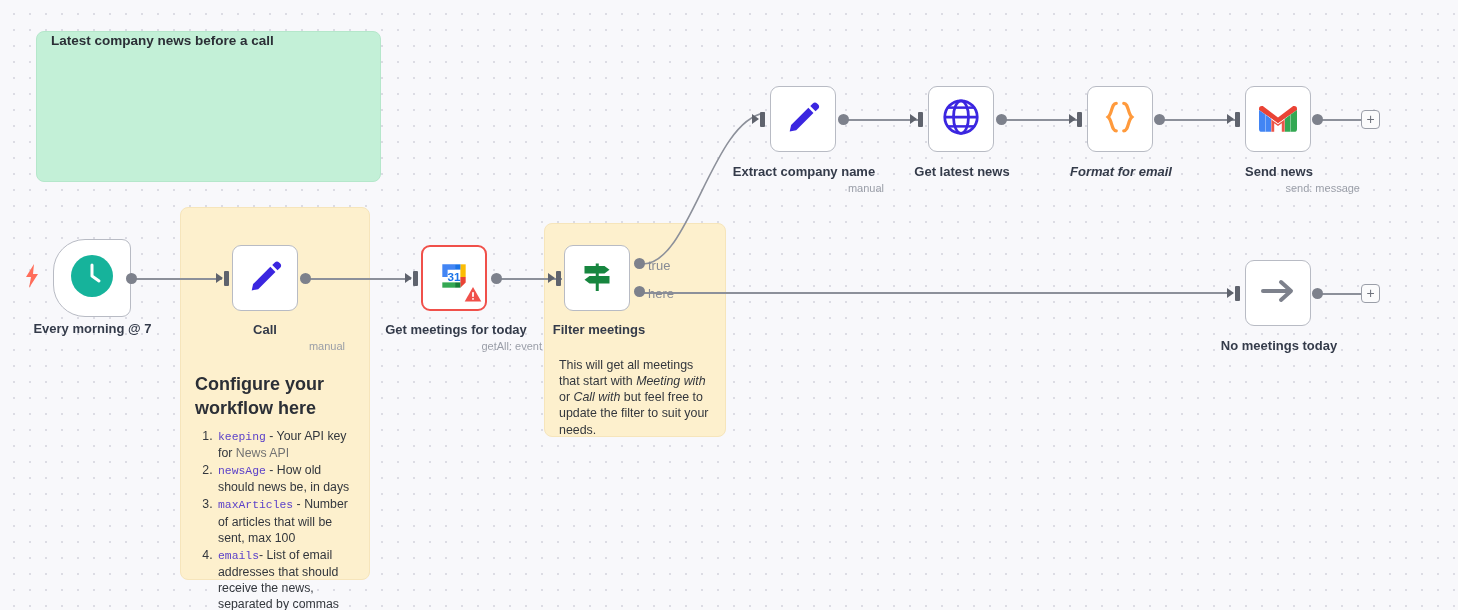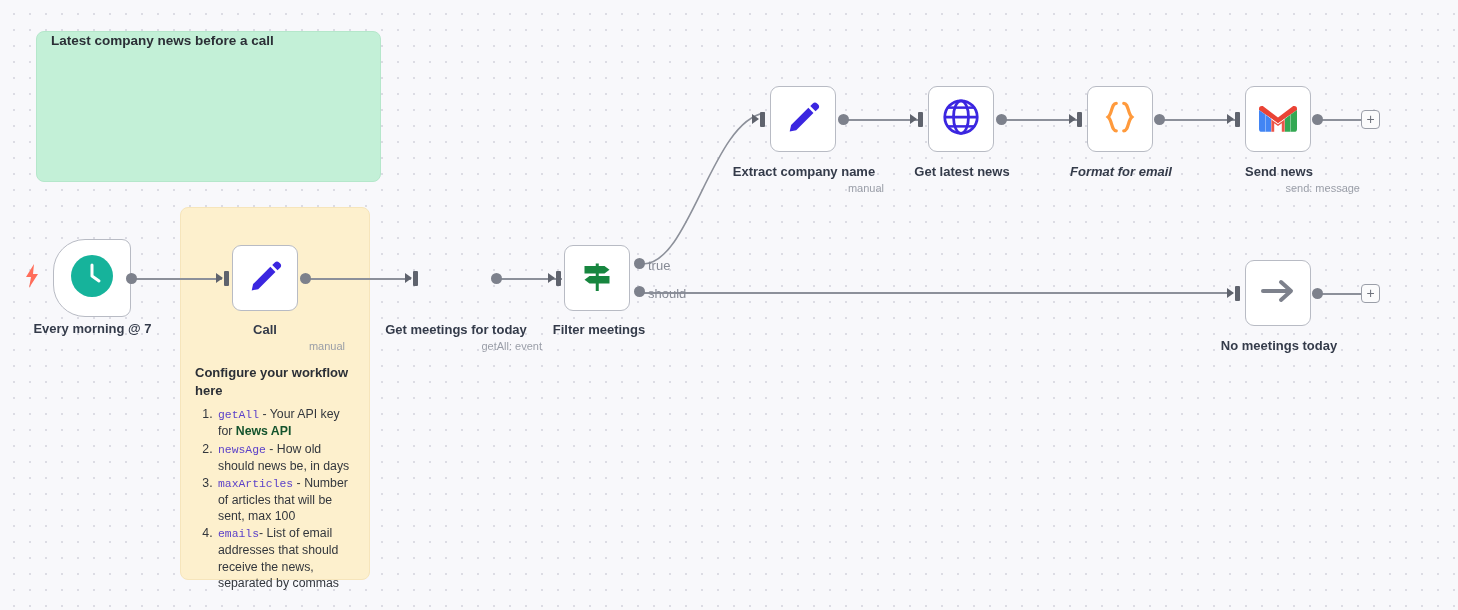--- a/index.html
+++ b/index.html
@@ -50,40 +50,40 @@
   }
   .sticky-body {
     font-size: 12.4px;
     line-height: 1.30;
     color: #33373d;
     margin: 0;
   }
   .sticky-body em { font-style: italic; }
 
   .cfg-title {
-    font-size: 13px;
+    font-size: 18px;
     font-weight: bold;
     color: #2b2f36;
     line-height: 1.36;
-    margin: 4px 0 7px 0;
+    margin: 12px 0 7px 0;
   }
   ol.cfg-list {
     margin: 0;
     padding-left: 21px;
     font-size: 12.3px;
     line-height: 1.32;
     color: #33373d;
   }
   ol.cfg-list li { margin-bottom: 1px; padding-left: 2px; }
   code.var {
     font-family: "Liberation Mono", monospace;
     font-size: 11.4px;
     color: #5c42c9;
   }
-  .api-link { color: #14532d; font-weight: bold; }
+  .api-link { color: #737373; }
 
   
   .node {
     position: absolute;
     box-sizing: border-box;
     background: #ffffff;
     border: 1.6px solid #b8bbc4;
     border-radius: 9px;
     display: flex;
     align-items: center;
@@ -196,35 +196,40 @@
     <div class="sticky-inner">
       <div class="sticky-title">Latest company news before a call</div>
     </div>
   </div>
 
   <div class="sticky sticky-yellow" style="left:180px; top:207px; width:190px; height:373px;">
     <div class="sticky-inner" style="padding-top:152px;">
       <div class="cfg-title">Configure your workflow here</div>
       <ol class="cfg-list">
         <li>
-          <code class="var">getAll</code><span> - Your API key for </span><span class="api-link">News API</span>
+          <code class="var">keeping</code><span> - Your API key for </span><span class="api-link">News API</span>
         </li>
         <li>
           <code class="var">newsAge</code><span> - How old should news be, in days</span>
         </li>
         <li>
           <code class="var">maxArticles</code><span> - Number of articles that will be sent, max 100</span>
         </li>
         <li>
           <code class="var">emails</code><span>- List of email addresses that should receive the news, separated by commas</span>
         </li>
       </ol>
     </div>
   </div>
 
+  <div class="sticky sticky-yellow" style="left:544px; top:223px; width:182px; height:214px;">
+    <div class="sticky-inner" style="padding-top:133px;">
+      <div class="sticky-body"><span>This will get all meetings that start with </span><em>Meeting with</em><span> or </span><em>Call with</em><span> but feel free to update the filter to suit your needs.</span></div>
+    </div>
+  </div>
 
   <div class="wire" style="left:131px; top:278px; width:91px;"></div>
 
   <div class="wire" style="left:305px; top:278px; width:106px;"></div>
 
   <div class="wire" style="left:496px; top:278px; width:66px;"></div>
 
   <div class="wire" style="left:641px; top:292px; width:592px;"></div>
 
   <div class="wire" style="left:843px; top:119px; width:75px;"></div>
@@ -266,39 +271,60 @@
         <path d="M16.6 5.0 L18.2 3.4 C19.0 2.6 20.1 2.6 20.9 3.4 L21.6 4.1 C22.4 4.9 22.4 6.0 21.6 6.8 L19.9 8.4 Z" fill="#3b26e0"></path>
       </svg>
     </span>
   </div>
   <div class="port-out" style="left:300px; top:273px;"></div>
   <div class="node-label" style="left:185px; top:322px; width:160px;">Call</div>
   <div class="node-sub" style="left:185px; top:340px; width:160px;">manual</div>
 
   <div class="port-arrow" style="left:405px; top:273px;"></div>
   <div class="port-in" style="left:413px; top:271px;"></div>
+  <div class="node square error" style="left:421px; top:245px;">
+    <span>
+      <svg width="34" height="34" viewBox="0 0 32 32">
+        <rect x="5" y="5" width="22" height="22" fill="#ffffff"></rect>
+        <path d="M5 5 h12 v5 h-7 v7 h-5 z" fill="#4285f4"></path>
+        <path d="M22 5 h5 v12 h-5 z" fill="#fbbc04"></path>
+        <path d="M17 5 h5 v5 h-5 z" fill="#1a73e8"></path>
+        <path d="M5 22 h12 v5 h-12 z" fill="#34a853"></path>
+        <path d="M22 17 h5 v5 l-5 5 z" fill="#ea4335"></path>
+        <path d="M17 22 h5 v5 h-5 z" fill="#188038"></path>
+        <text x="16" y="21" font-family="Liberation Sans, sans-serif" font-size="11" font-weight="bold" fill="#1a73e8" text-anchor="middle">31</text>
+      </svg>
+      <span class="warn-badge">
+        <svg width="18" height="17" viewBox="0 0 18 17">
+          <path d="M9 1 L17.3 15.6 L0.7 15.6 Z" fill="#f0504a"></path>
+          <rect x="8.1" y="6" width="1.8" height="5" fill="#ffffff" rx="0.8"></rect>
+          <rect x="8.1" y="12" width="1.8" height="1.9" fill="#ffffff" rx="0.8"></rect>
+        </svg>
+      </span>
+    </span>
+  </div>
   <div class="port-out" style="left:491px; top:273px;"></div>
   <div class="node-label" style="left:370px; top:322px; width:172px;">Get meetings for today</div>
   <div class="node-sub" style="left:370px; top:340px; width:172px;">getAll: event</div>
 
   <div class="port-arrow" style="left:548px; top:273px;"></div>
   <div class="port-in" style="left:556px; top:271px;"></div>
   <div class="node square" style="left:564px; top:245px;">
     <span>
       <svg width="40" height="40" viewBox="0 0 32 32">
         <rect x="15" y="6" width="2.4" height="22" fill="#17863f"></rect>
         <path d="M6 8 h16 l4 3 l-4 3 h-16 z" fill="#17863f"></path>
         <path d="M26 16 h-16 l-4 3 l4 3 h16 z" fill="#17863f"></path>
       </svg>
     </span>
   </div>
   <div class="port-out" style="left:634px; top:258px;"></div>
   <div class="port-out" style="left:634px; top:286px;"></div>
   <div class="branch-label" style="left:648px; top:258px;">true</div>
-  <div class="branch-label" style="left:648px; top:286px;">should</div>
+  <div class="branch-label" style="left:648px; top:286px;">here</div>
   <div class="node-label" style="left:524px; top:322px; width:150px; text-align:center;">Filter meetings</div>
 
   <div class="port-arrow" style="left:752px; top:114px;"></div>
   <div class="port-in" style="left:760px; top:112px;"></div>
   <div class="node square" style="left:770px; top:86px;">
     <span>
       <svg width="38" height="38" viewBox="0 0 24 24">
         <path d="M4.5 17.1 L15.4 6.2 L18.6 9.4 L7.7 20.3 L3.6 21.2 Z" fill="#3b26e0"></path>
         <path d="M16.6 5.0 L18.2 3.4 C19.0 2.6 20.1 2.6 20.9 3.4 L21.6 4.1 C22.4 4.9 22.4 6.0 21.6 6.8 L19.9 8.4 Z" fill="#3b26e0"></path>
       </svg>

